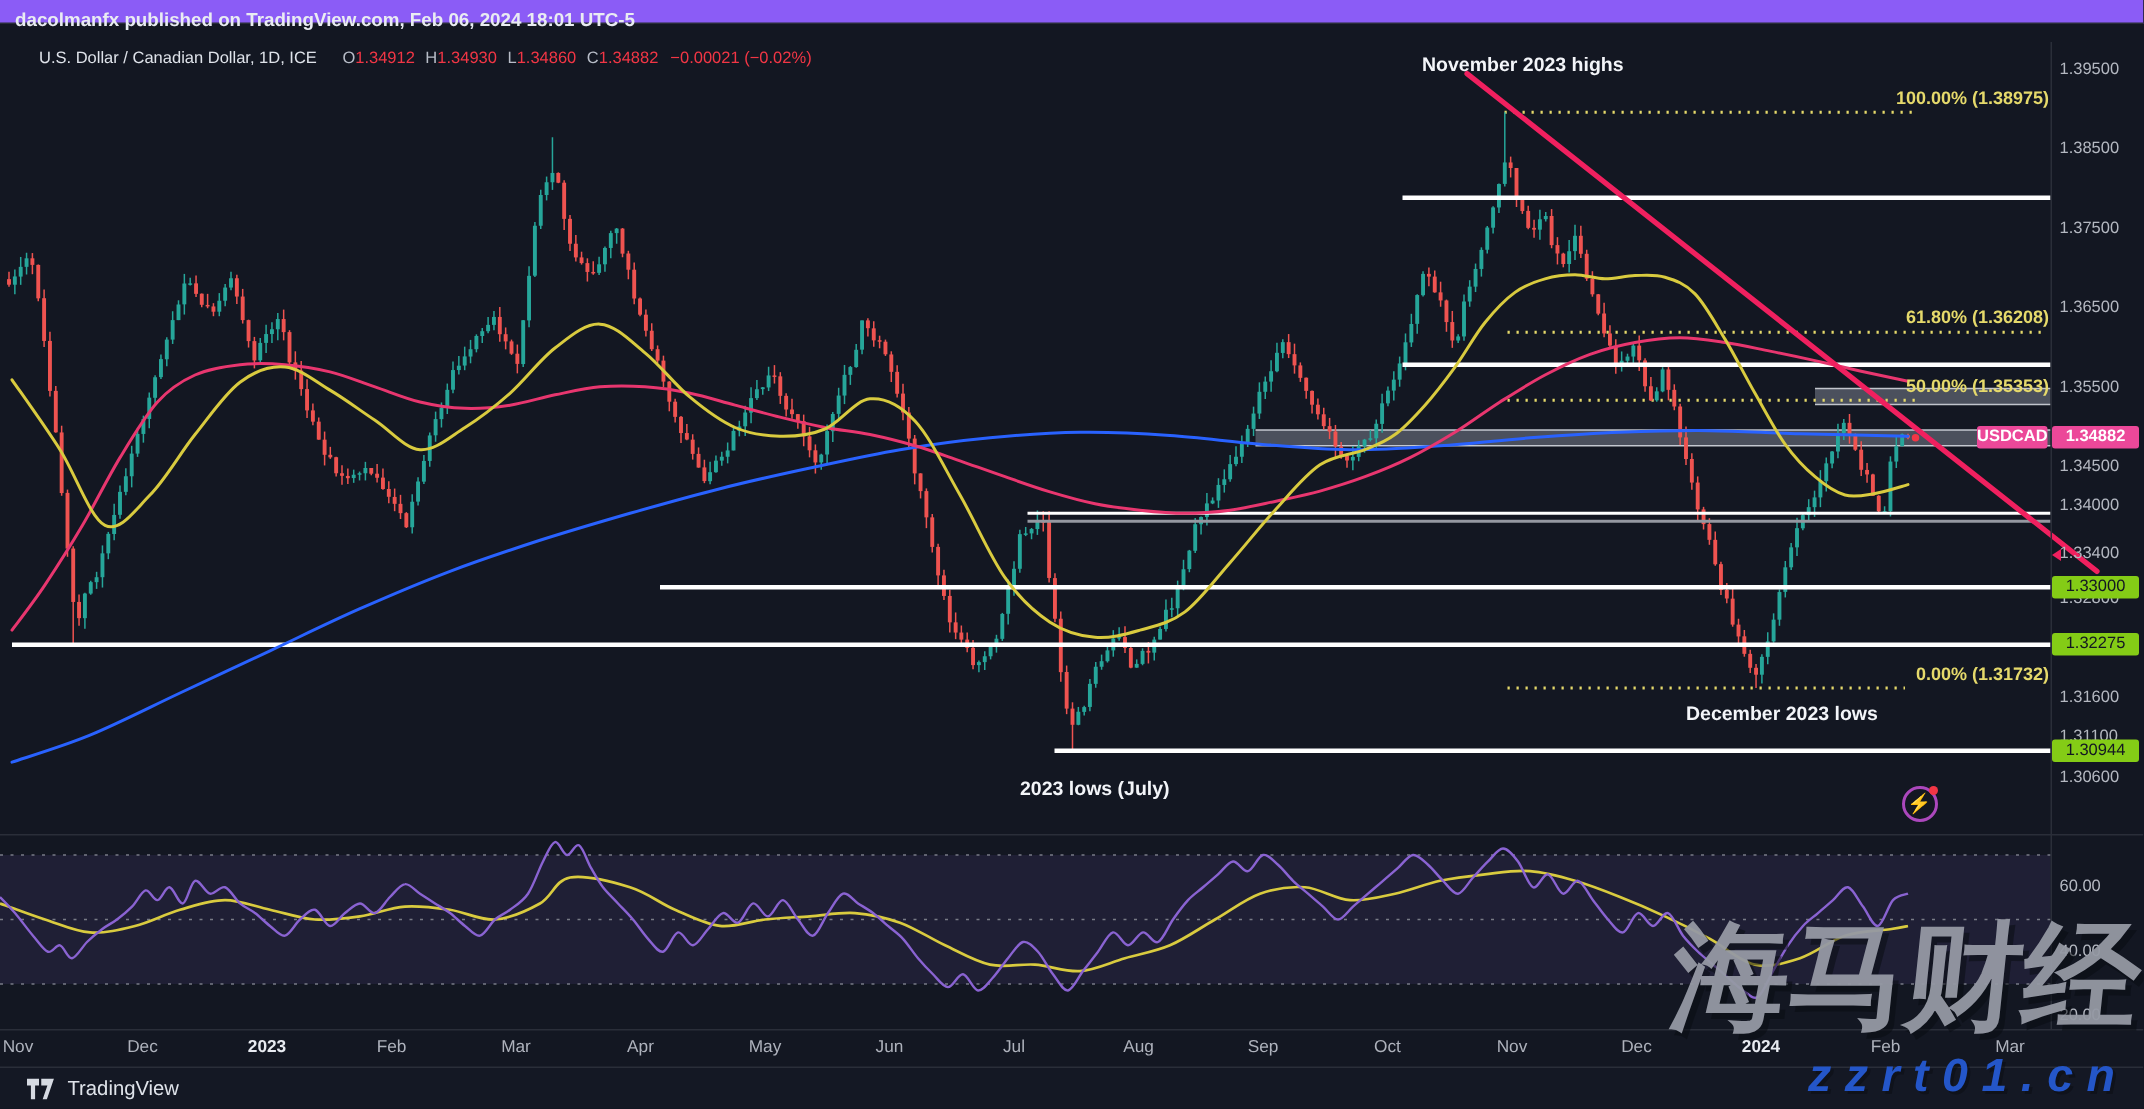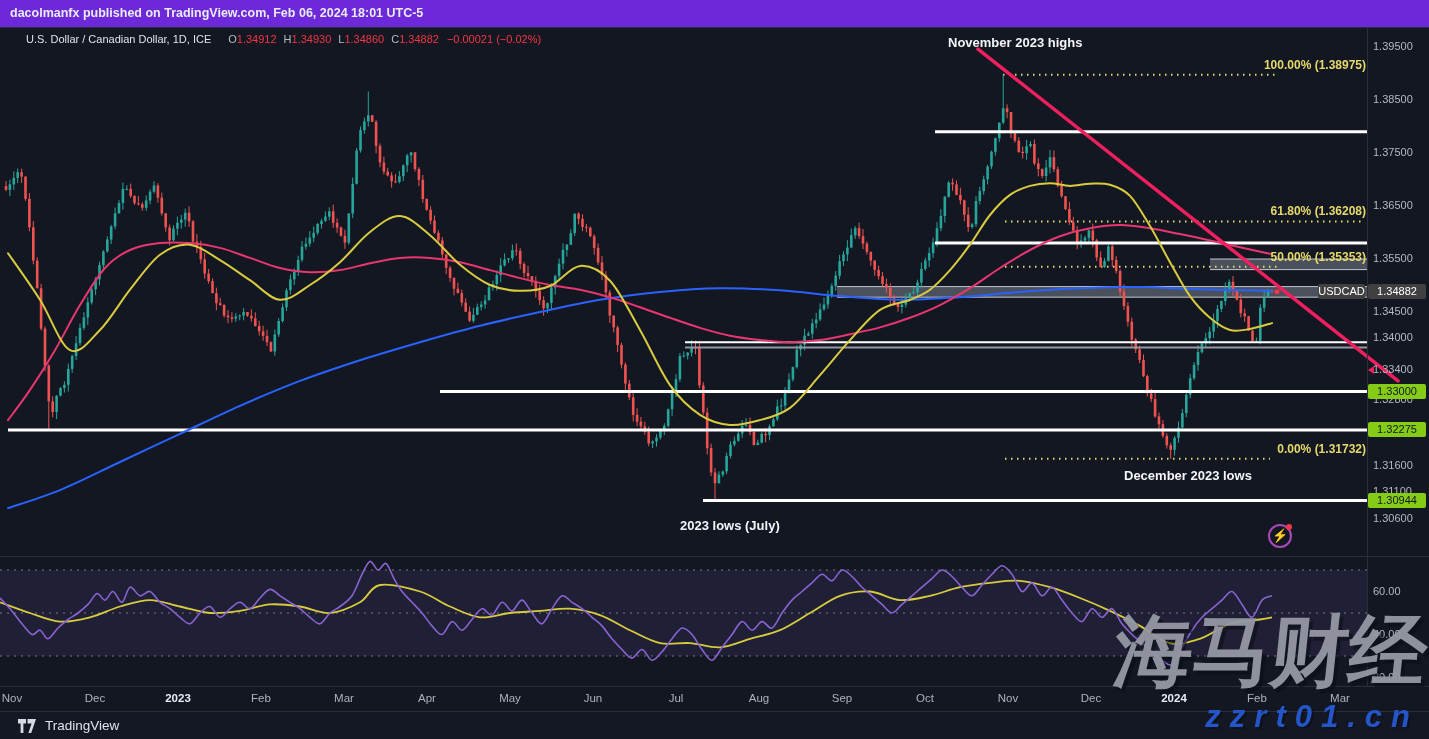--- a/index.html
+++ b/index.html
@@ -1,37 +1,37 @@
 <!DOCTYPE html>
 <html><head>
 <meta charset="utf-8">
 <style>
   html,body{margin:0;padding:0}
   body{width:1429px;height:739px;background:#131722;overflow:hidden;position:relative;
        font-family:"Liberation Sans",sans-serif;color:#d1d4dc}
-  #headerbar{position:absolute;left:0;top:0;width:1429px;height:28px;background:#6d28d9;
+  #headerbar{position:absolute;left:0;top:0;width:1429px;height:16px;background:#8b5cf6;
              border-bottom:1px solid #2a2e39;box-sizing:border-box}
   #byline{position:absolute;left:10px;top:6px;font-size:12.5px;font-weight:bold;color:#e9ecf2;white-space:nowrap}
   #main-pane{position:absolute;left:0;top:28px;width:1367px;height:528px}
   #rsi-pane{position:absolute;left:0;top:557px;width:1367px;height:129px}
   #price-axis{position:absolute;left:1367px;top:28px;width:62px;height:658px}
   #time-axis{position:absolute;left:0;top:686px;width:1429px;height:25px}
   #chart-svg{position:absolute;left:0;top:0;pointer-events:none}
   .vborder{position:absolute;width:1px;background:#2a2e39}
   .hborder{position:absolute;height:1px;background:#2a2e39}
   #legend{position:absolute;left:26px;top:33px;font-size:11px;white-space:nowrap;z-index:5}
   #legend-title{color:#dfe3ea;margin-right:10px}
   .ohlc-letter{color:#b7bcc7;margin-left:7px}
   .ohlc-val{color:#f23645}
   #legend-change{margin-left:8px}
   .tick{position:absolute;left:1373px;font-size:11px;color:#b4b8c1;white-space:nowrap;z-index:4}
   .chip{position:absolute;left:1368px;width:58px;height:15px;line-height:15px;text-align:center;
         font-size:11px;border-radius:2px;z-index:6}
   .chip-white{background:#84cc16;color:#131722}
-  .chip-red{background:#404040;color:#ffffff;font-weight:normal}
+  .chip-red{background:#ec4899;color:#ffffff;font-weight:bold}
   .fiblabel{position:absolute;left:1186px;width:180px;text-align:right;font-size:12px;
             font-weight:bold;color:#e5d96b;white-space:nowrap;z-index:5}
   .annot{position:absolute;font-size:13px;font-weight:bold;color:#f3f5f9;white-space:nowrap;z-index:5}
   .timelabel{position:absolute;top:692px;font-size:11.5px;color:#aeb2bc;transform:translateX(-50%);z-index:4}
   .timelabel-year{color:#e8ebf1;font-weight:bold}
   #flash-icon{position:absolute;left:1268px;top:524px;width:24px;height:24px;border:2px solid #ab47bc;
               border-radius:50%;box-sizing:border-box;text-align:center;line-height:20px;font-size:13px;
               color:#ab47bc;z-index:6}
   #flash-dot{position:absolute;right:-2px;top:-2px;width:6px;height:6px;border-radius:50%;background:#f23645}
   #axis-arrow{position:absolute;left:1368px;top:366px;width:0;height:0;border-top:4px solid transparent;

